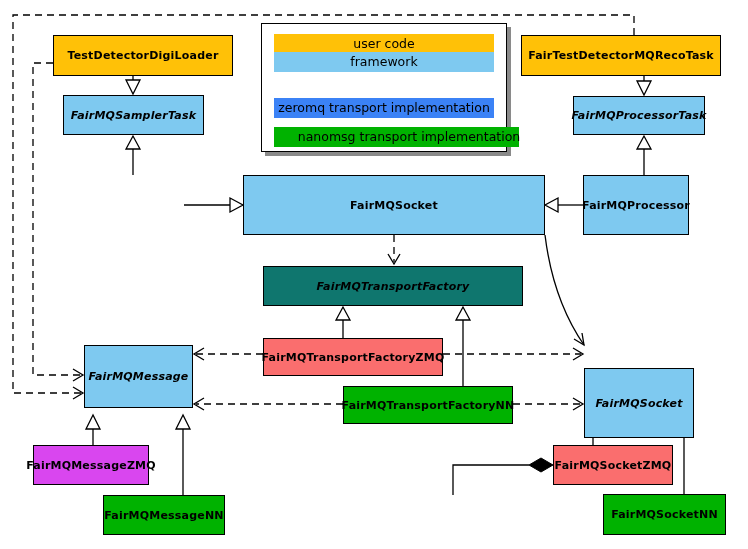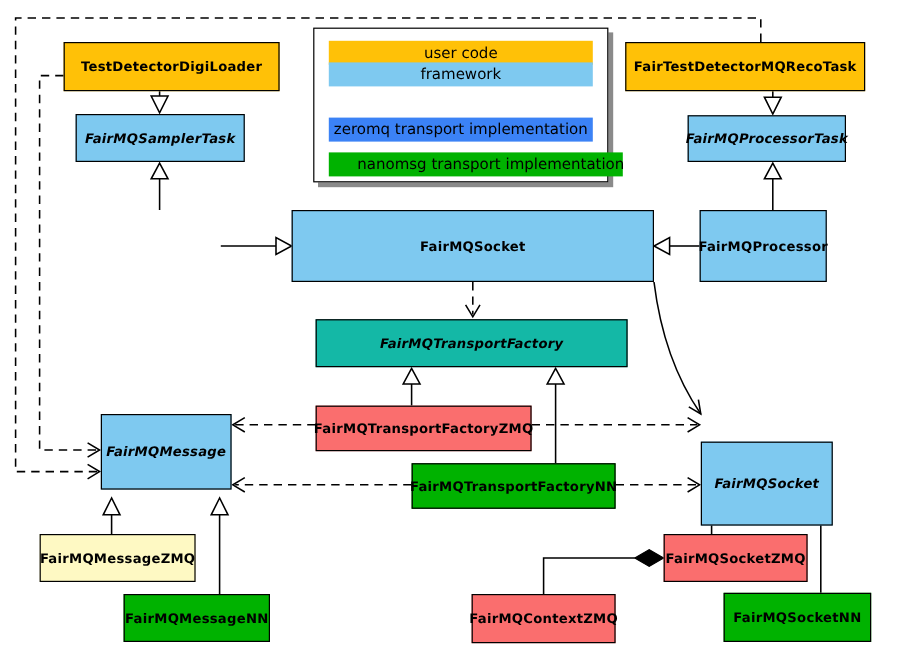--- a/index.html
+++ b/index.html
@@ -147,39 +147,38 @@
 
   <div class="node abstract" style="left: 63px; top: 95px; width: 141px; height: 40px; background-color: rgb(126, 201, 240);">FairMQSamplerTask</div>
 
   <div class="node abstract" style="left: 573px; top: 96px; width: 132px; height: 39px; background-color: rgb(126, 201, 240);">FairMQProcessorTask</div>
 
 
   <div class="node" style="left: 243px; top: 175px; width: 302px; height: 60px; background-color: rgb(126, 201, 240);">FairMQSocket</div>
 
   <div class="node" style="left: 583px; top: 175px; width: 106px; height: 60px; background-color: rgb(126, 201, 240);">FairMQProcessor</div>
 
-  <div class="node abstract" style="left: 263px; top: 266px; width: 260px; height: 40px; background-color: #14b8a6;">FairMQTransportFactory</div>
+  <div class="node abstract" style="left: 263px; top: 266px; width: 260px; height: 40px; background-color: #0f766e;">FairMQTransportFactory</div>
 
   <div class="node" style="left: 263px; top: 338px; width: 180px; height: 38px; background-color: rgb(250, 110, 110);">FairMQTransportFactoryZMQ</div>
 
   <div class="node" style="left: 343px; top: 386px; width: 170px; height: 38px; background-color: rgb(0, 178, 0);">FairMQTransportFactoryNN</div>
 
   <div class="node abstract" style="left: 84px; top: 345px; width: 109px; height: 63px; background-color: rgb(126, 201, 240);">FairMQMessage</div>
 
   <div class="node abstract" style="left: 584px; top: 345px; width: 110px; height: 70px; background-color: rgb(126, 201, 240); margin-top: 23px;">FairMQSocket</div>
 
-  <div class="node" style="left: 33px; top: 445px; width: 130px; height: 40px; background-color: #fef9c3;">FairMQMessageZMQ</div>
+  <div class="node" style="left: 33px; top: 445px; width: 116px; height: 40px; background-color: #d946ef;">FairMQMessageZMQ</div>
 
   <div class="node" style="left: 103px; top: 495px; width: 122px; height: 40px; background-color: rgb(0, 178, 0);">FairMQMessageNN</div>
 
   <div class="node" style="left: 603px; top: 494px; width: 123px; height: 41px; background-color: rgb(0, 178, 0);">FairMQSocketNN</div>
 
   <div class="node" style="left: 553px; top: 445px; width: 120px; height: 40px; background-color: rgb(250, 110, 110);">FairMQSocketZMQ</div>
 
-  <div class="node" style="left: 393px; top: 495px; width: 120px; height: 41px; background-color: rgb(250, 110, 110);">FairMQContextZMQ</div>
 
   <div class="legend">
     <div class="legend-bar" style="top: 10px; background-color: rgb(255, 193, 7);">user code</div>
     <div class="legend-bar" style="top: 28px; background-color: rgb(126, 201, 240);">framework</div>
     <div class="legend-bar" style="top: 74px; background-color: #3b82f6;">zeromq transport implementation</div>
     <div class="legend-bar" style="top: 103px; background-color: rgb(0, 178, 0); padding-left: 25px;">nanomsg transport implementation</div>
   </div>
 
 </div>
 

